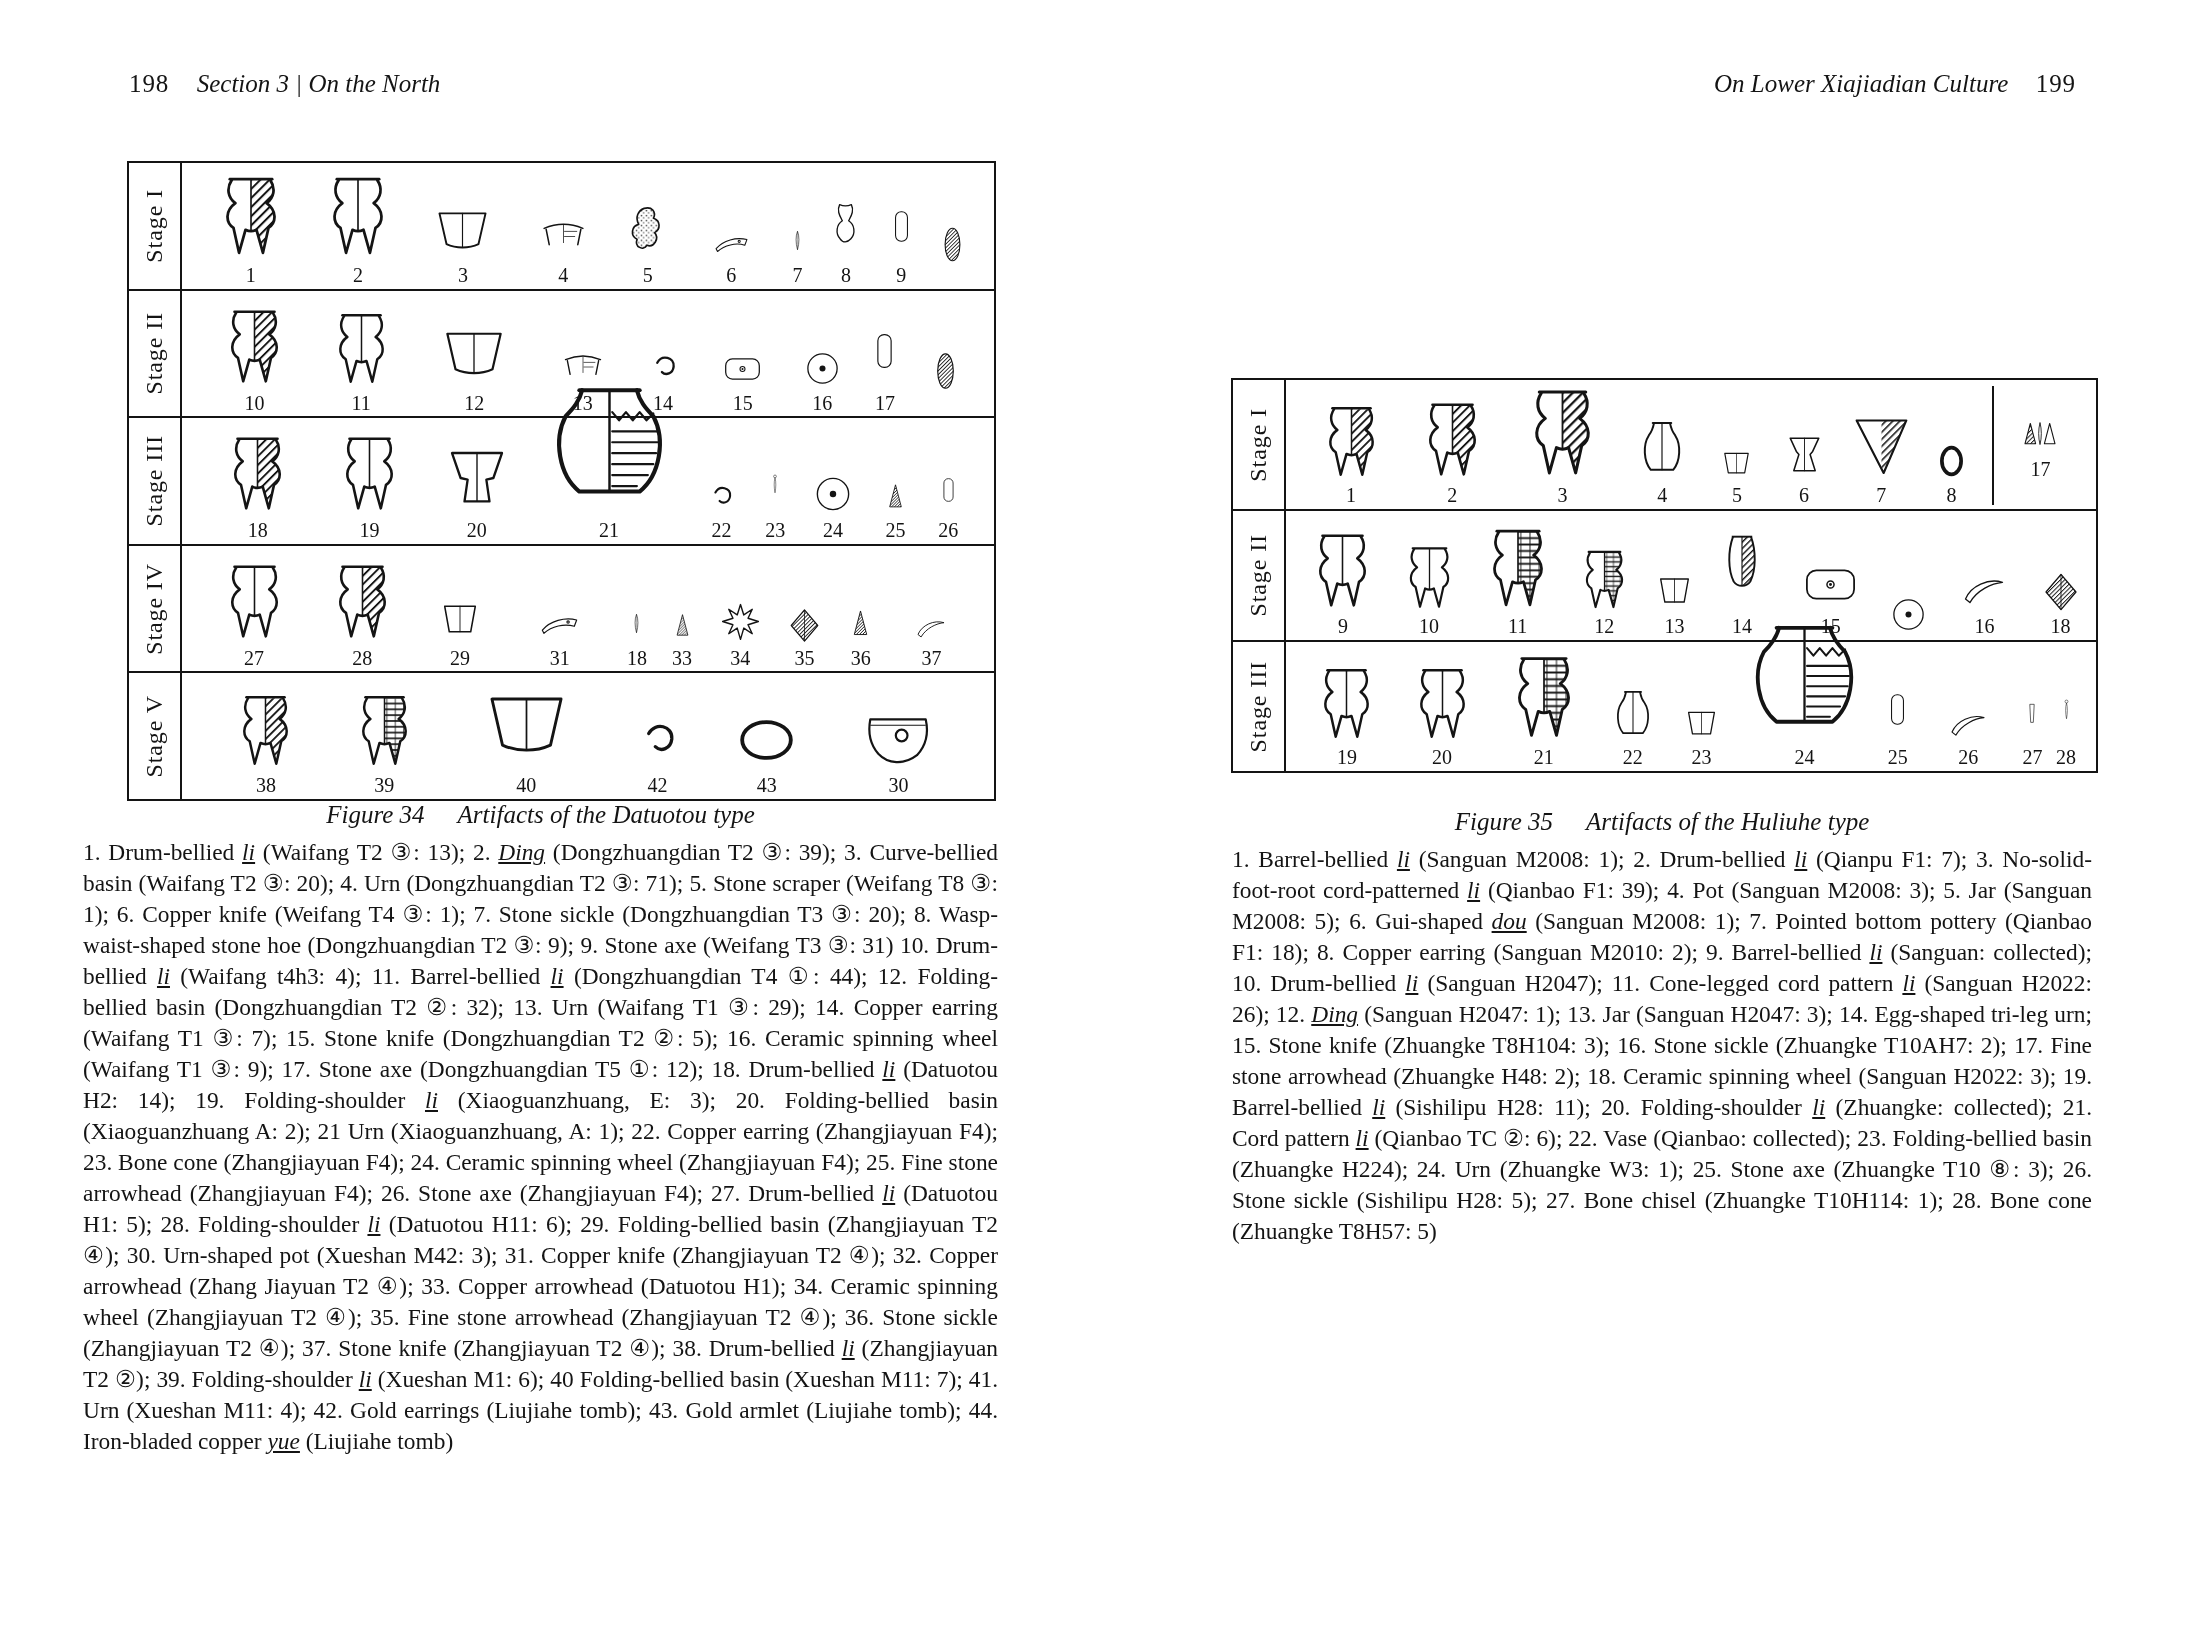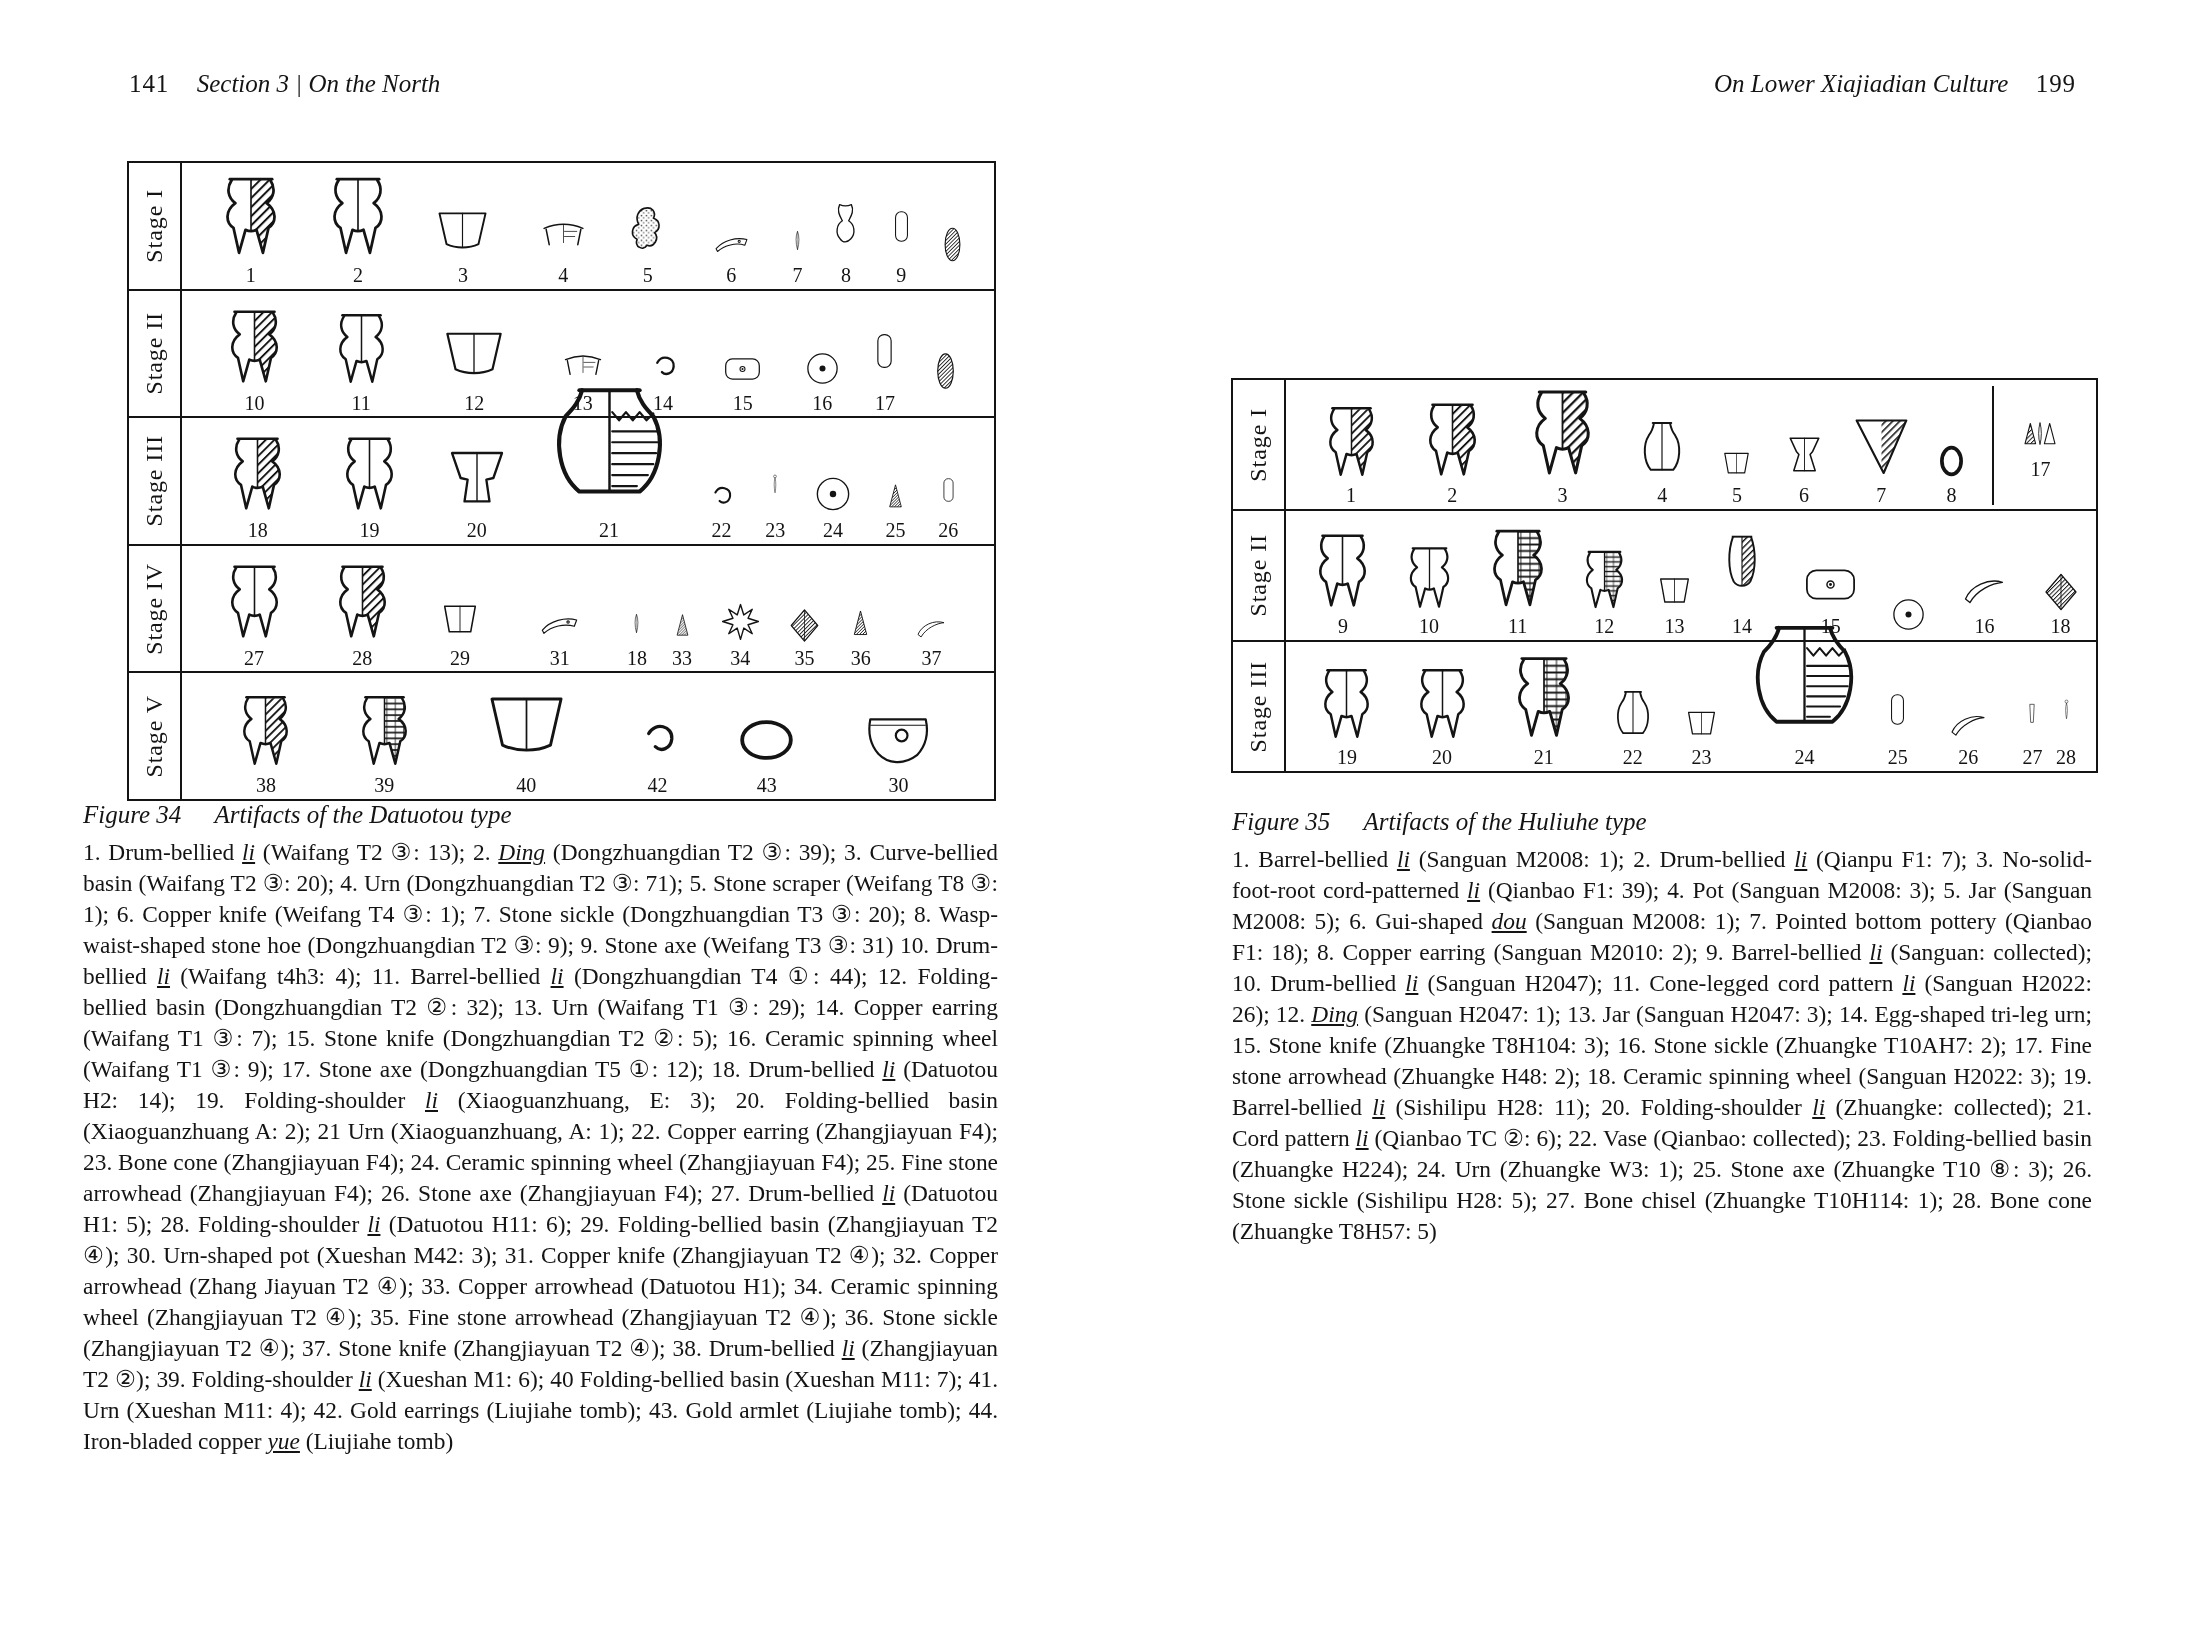--- a/index.html
+++ b/index.html
@@ -28,21 +28,21 @@
   .fitems{flex:1;display:flex;align-items:flex-end;justify-content:space-evenly;padding:5.5px 7.3px 3.7px 7.3px;overflow:visible;}
   .fcell{display:flex;flex-direction:column;align-items:center;gap:2.8px;overflow:visible;}
   .fcell svg{overflow:visible;flex:none;}
   .fcell.sep{border-left:2.8px solid #141414;align-self:stretch;justify-content:center;padding-left:14.7px;margin-left:5.5px;}
   .fnum{font-size:20px;line-height:1;}
 
   
   .figcap{position:absolute;}
   #cap34{left:83px;top:801px;width:915px;}
   #cap35{left:1232px;top:808px;width:860px;}
-  .figtitle{text-align:left;font-style:italic;font-size:25px;margin-bottom:8.3px;}
+  .figtitle{text-align:center;font-style:italic;font-size:25px;margin-bottom:8.3px;}
   .figtitle .flabel{margin-right:33px;}
   .captext{font-size:23.4px;line-height:31px;text-align:justify;}
   .captext i{font-style:italic;text-decoration:underline;}
 </style>
 </head>
 <body>
 
 <svg width="0" height="0" style="position:absolute" aria-hidden="true">
   <defs>
     <pattern id="p-hatch" width="7" height="7" patternUnits="userSpaceOnUse" patternTransform="rotate(45)">
@@ -213,21 +213,21 @@
       <path d="M28 26 L40 72 H16 Z" fill="url(#p-hatch)" stroke="#141414" stroke-width="2.5" stroke-linejoin="round"></path>
       <path d="M50 24 C54 40 54 58 50 74 C46 58 46 40 50 24 Z" fill="none" stroke="#141414" stroke-width="2"></path>
       <path d="M72 26 L84 72 H60 Z" fill="none" stroke="#141414" stroke-width="2.5" stroke-linejoin="round"></path>
     </symbol>
   </defs>
 </svg>
 
 <div>
 
   <div class="hdr hdr-left">
-    <span class="pn">141</span><span class="ht">Section 3  |  On the North</span>
+    <span class="pn">198</span><span class="ht">Section 3  |  On the North</span>
   </div>
   <div class="hdr hdr-right">
     <span class="ht">On Lower Xiajiadian Culture</span><span class="pn">199</span>
   </div>
 
   <div class="ftable" id="fig34-table">
       <div class="frow">
         <div class="fstage">
           <span>Stage I</span>
         </div>

